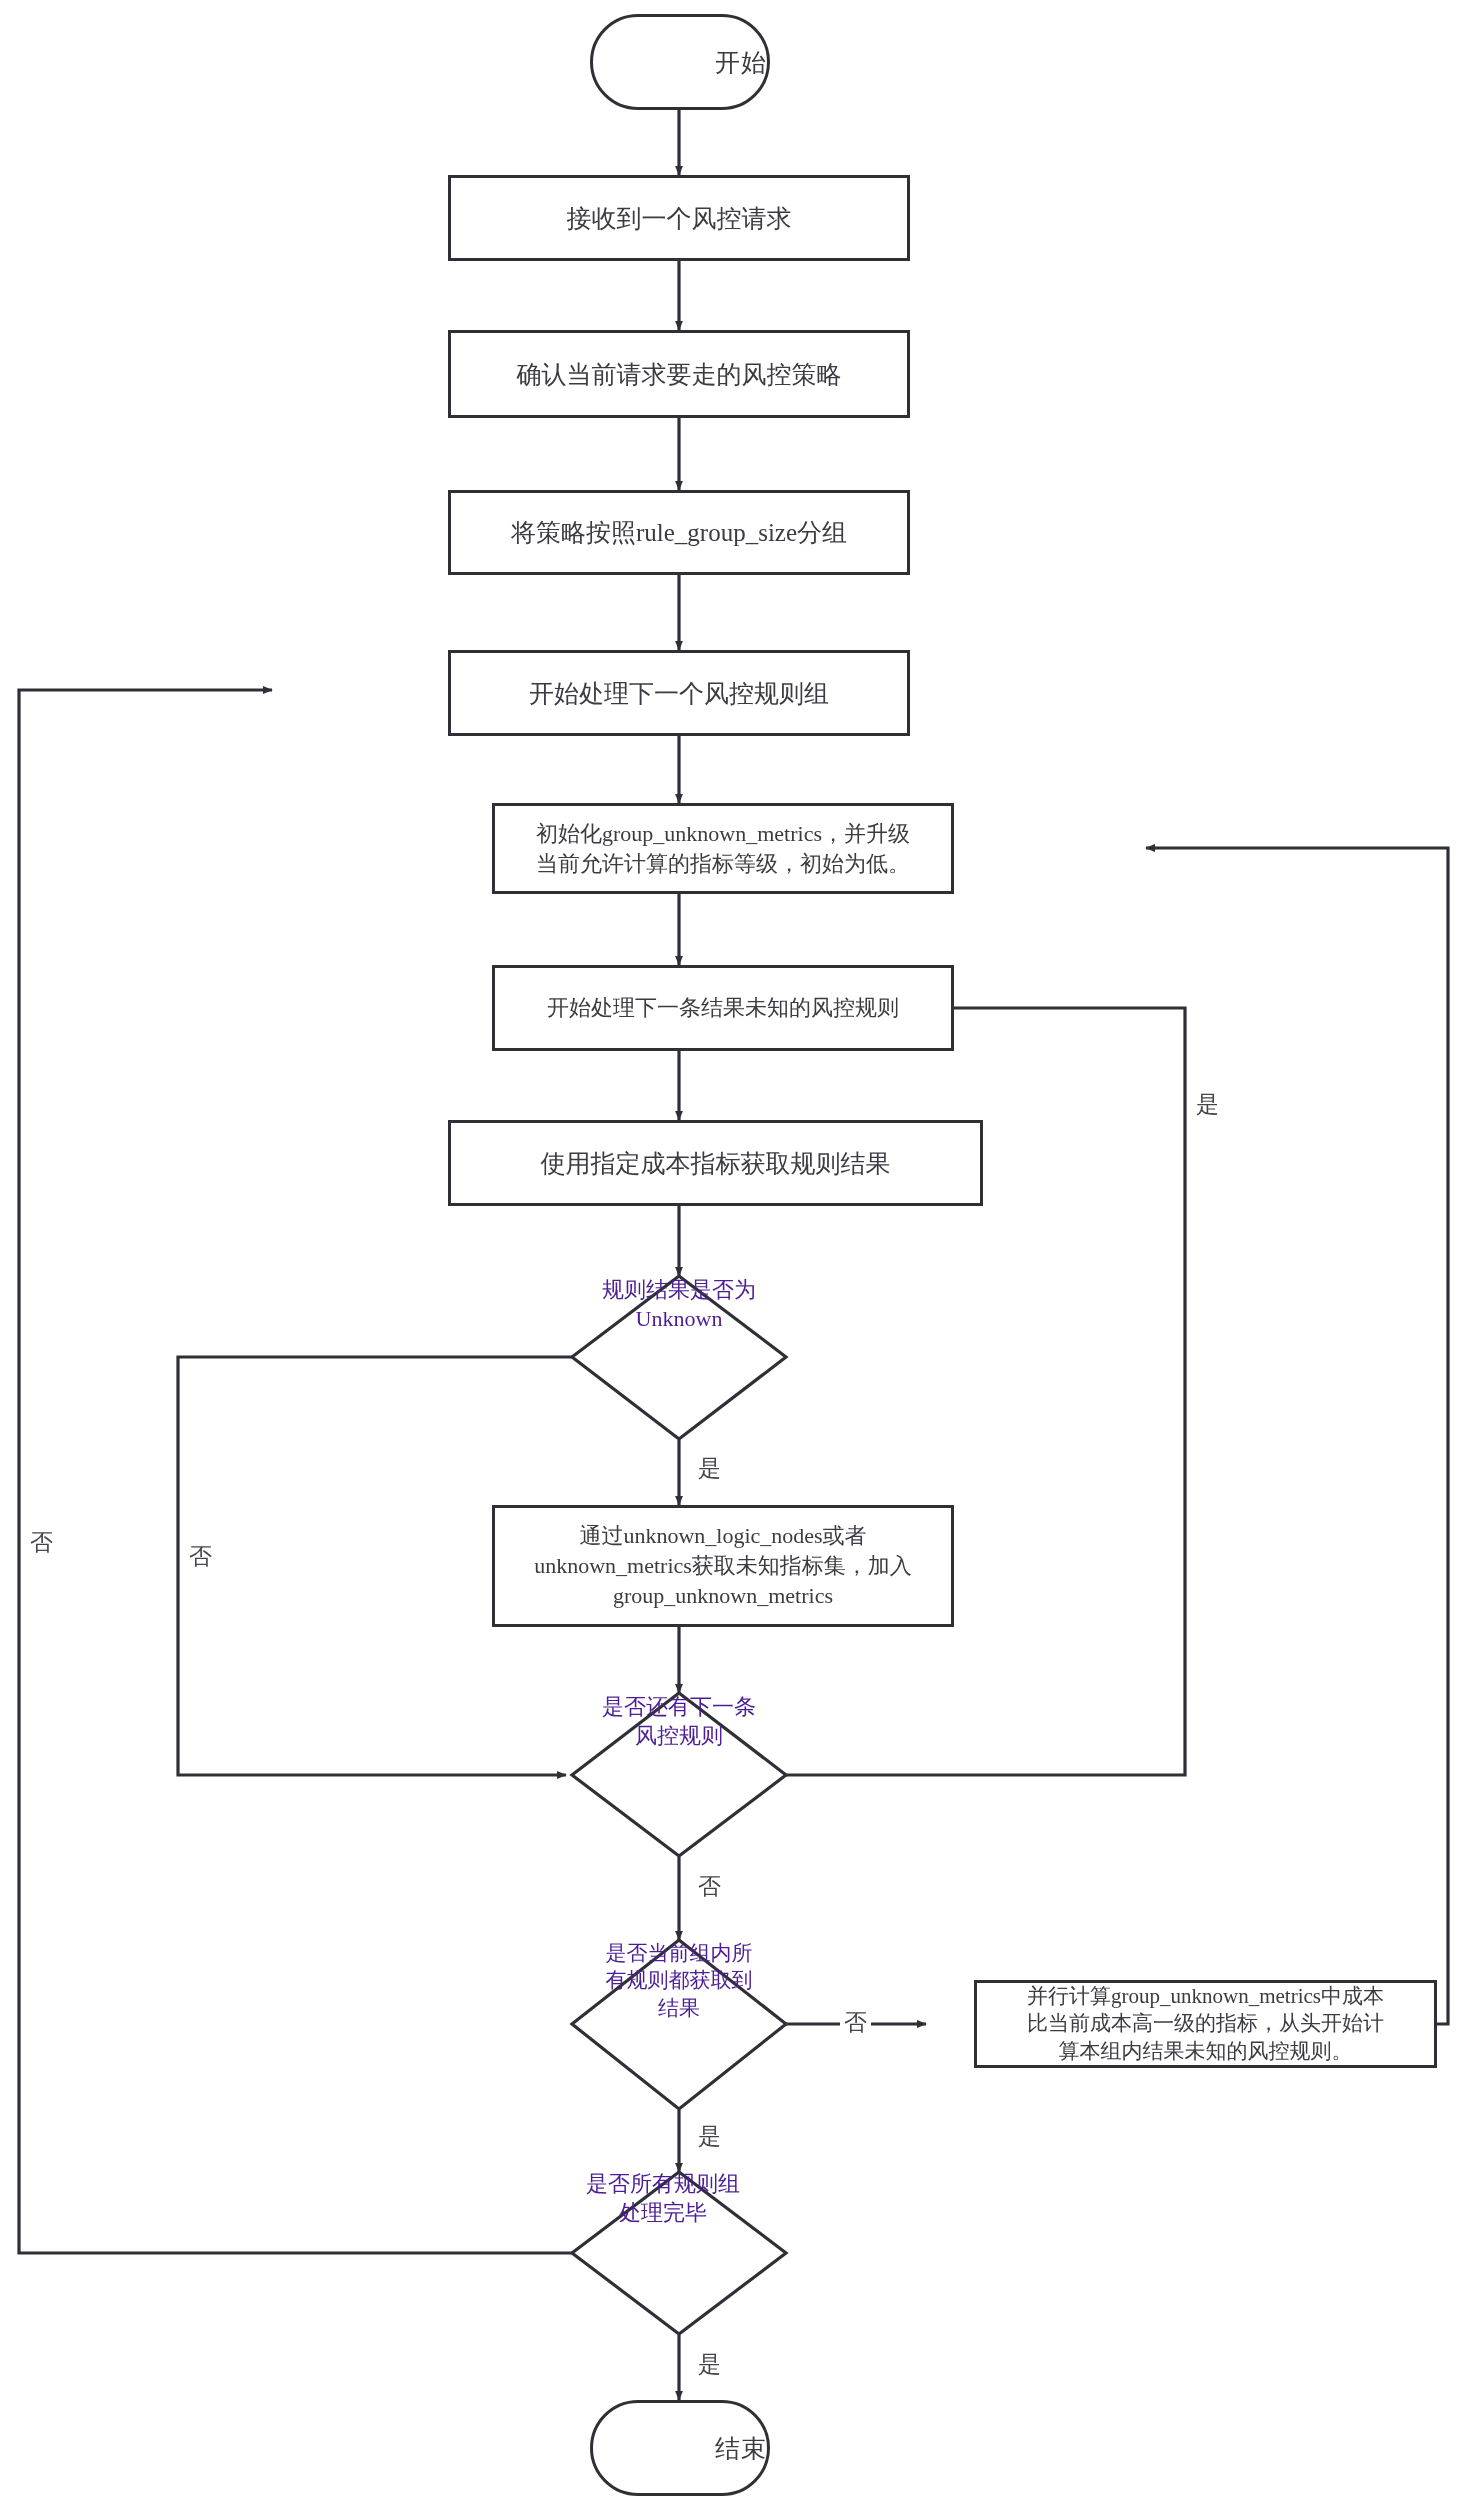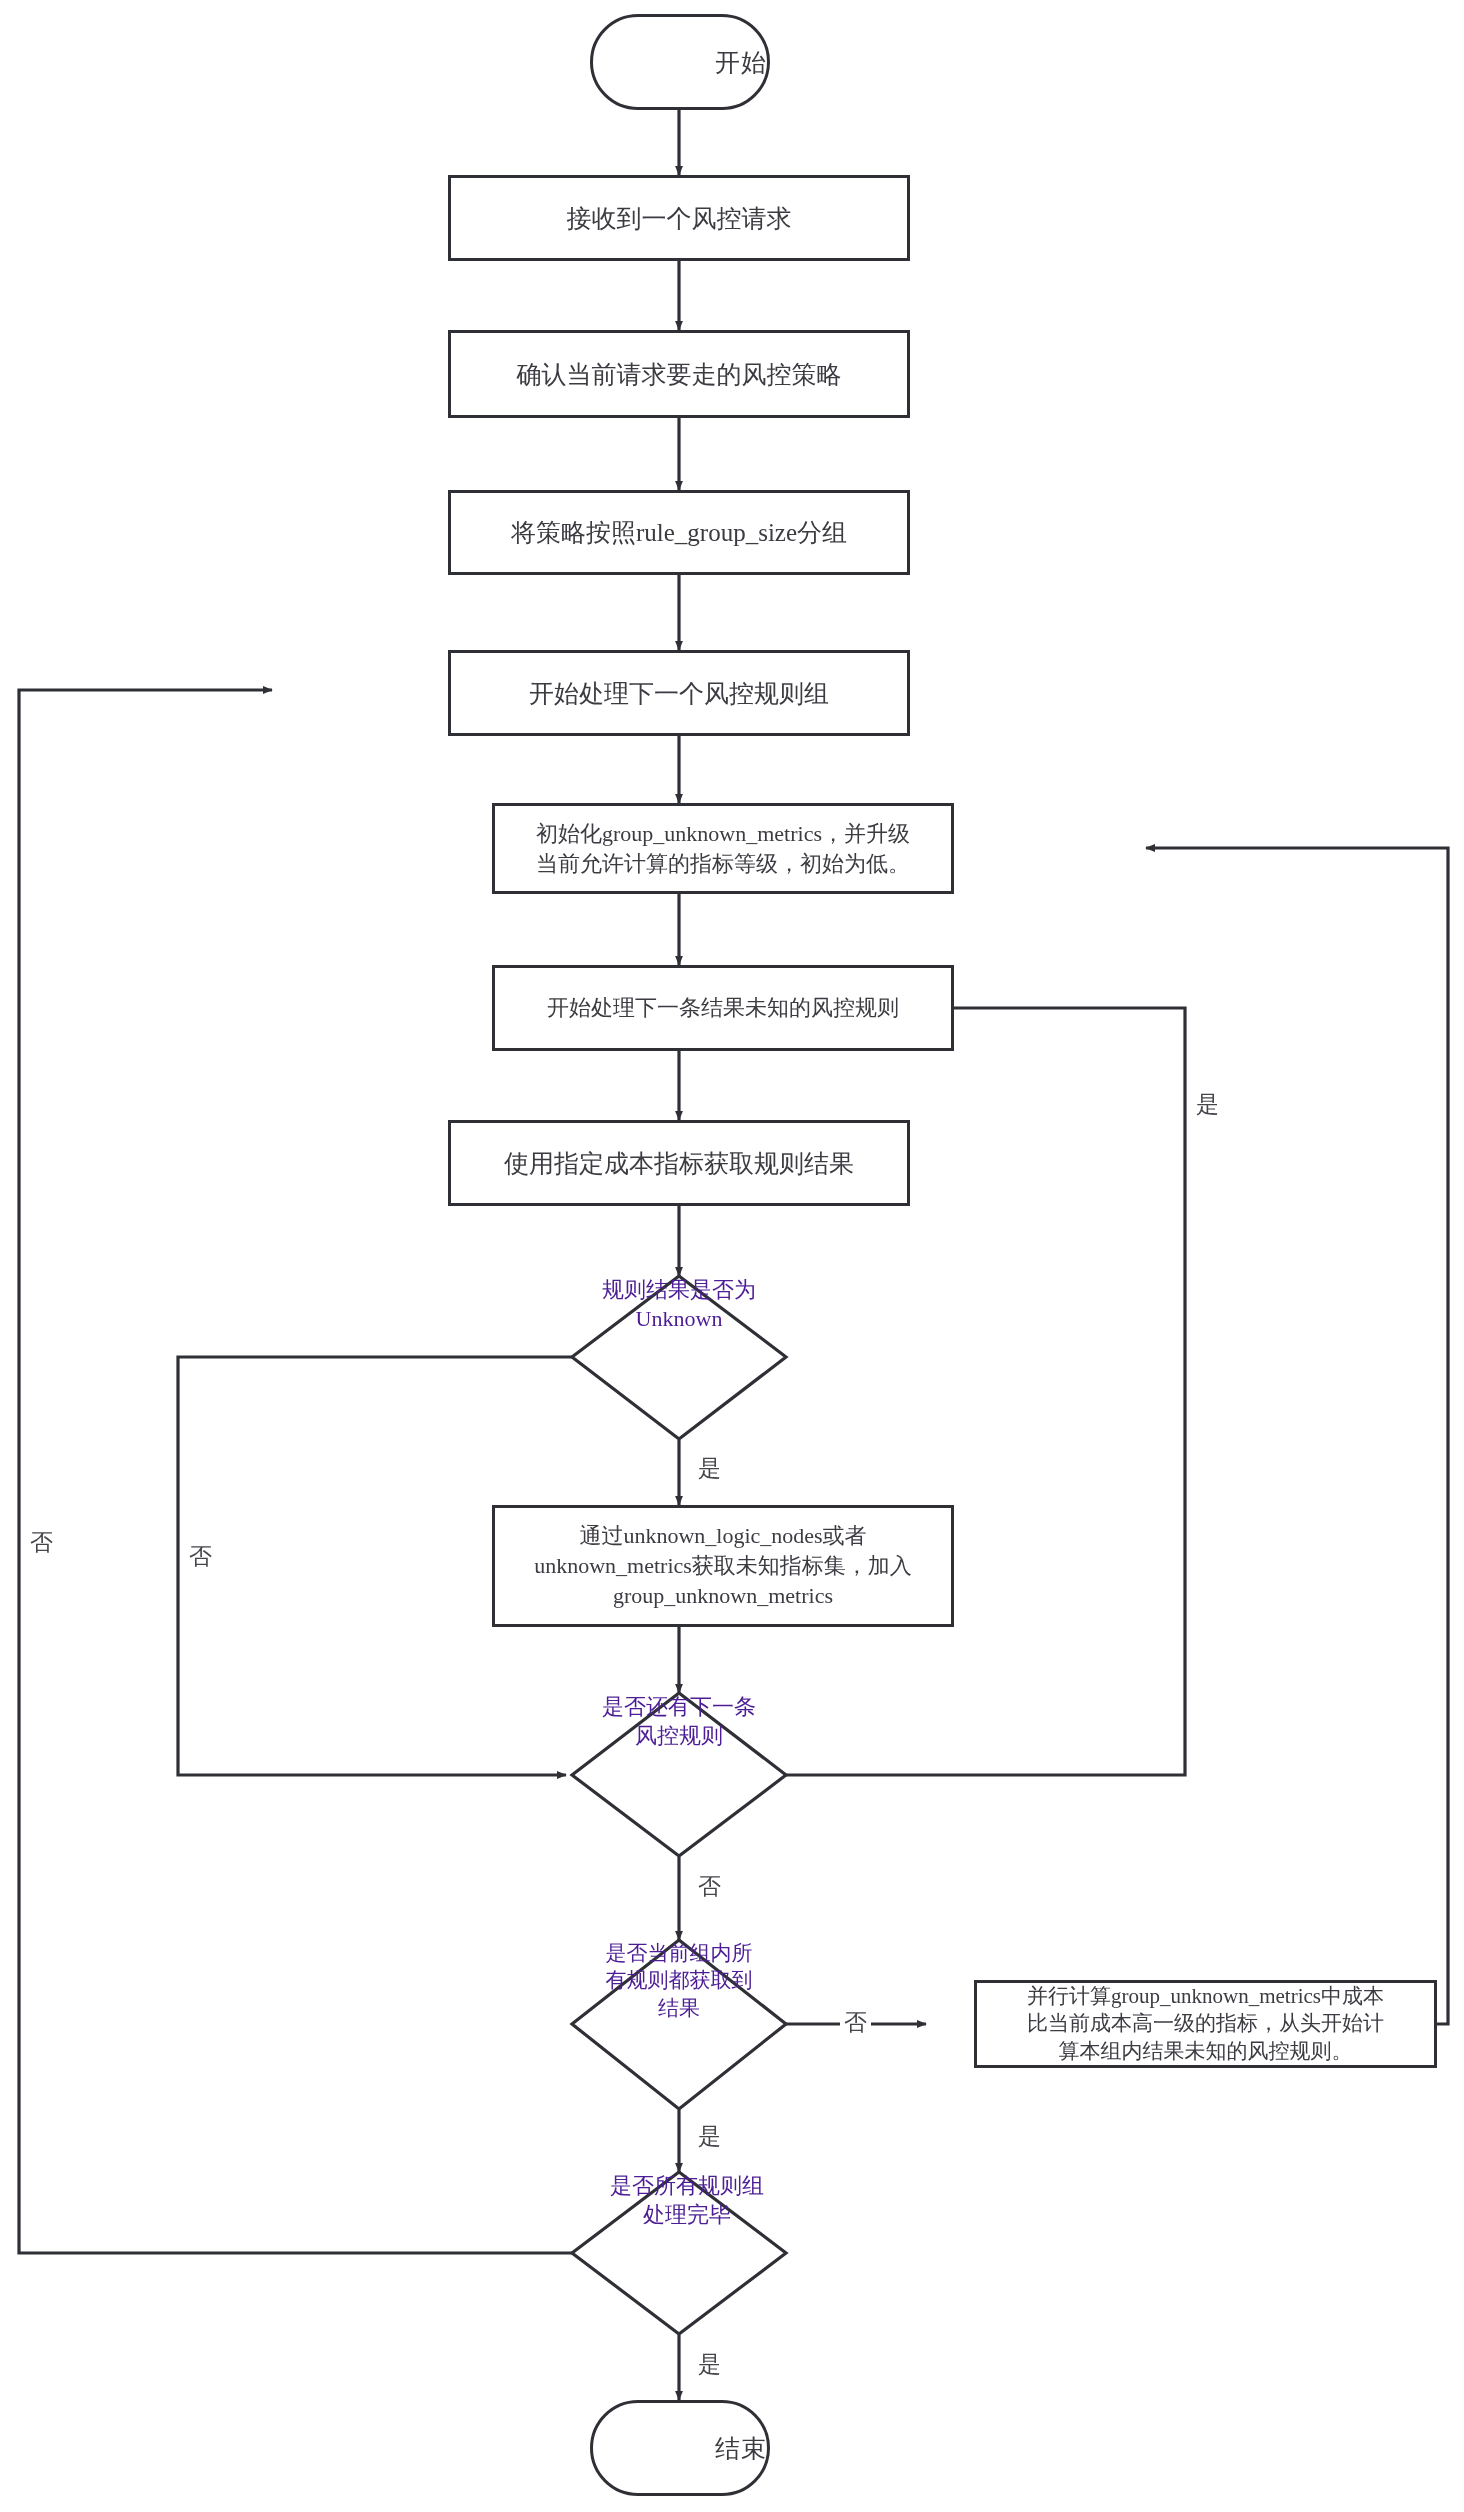--- a/index.html
+++ b/index.html
@@ -101,21 +101,21 @@
 
   <div class="node proc small" style="left:448px;top:803px;width:462px;height:91px;flex-direction:column;">
     <span>初始化group_unknown_metrics，并升级</span>
     <span>当前允许计算的指标等级，初始为低。</span>
   </div>
 
   <div class="node proc small" style="left:448px;top:965px;width:462px;height:86px;">
     <span>开始处理下一条结果未知的风控规则</span>
   </div>
 
-  <div class="node proc" style="left:448px;top:1120px;width:462px;height:86px;">
+  <div class="node proc" style="left:448px;top:1120px;width:535px;height:86px;">
     <span>使用指定成本指标获取规则结果</span>
   </div>
 
   <div class="dec-wrap" style="left:572px;top:1276px;width:214px;height:164px;">
     <div class="dec-label" style="flex-direction:column;">
       <span>规则结果是否为</span>
       <span>Unknown</span>
     </div>
   </div>
 
@@ -139,21 +139,21 @@
       <span>结果</span>
     </div>
   </div>
 
   <div class="node proc small" style="left:930px;top:1980px;width:463px;height:88px;flex-direction:column;font-size:21px;line-height:1.3;">
     <span>并行计算group_unknown_metrics中成本</span>
     <span>比当前成本高一级的指标，从头开始计</span>
     <span>算本组内结果未知的风控规则。</span>
   </div>
 
-  <div class="dec-wrap" style="left:580px;top:2172px;width:214px;height:163px;">
+  <div class="dec-wrap" style="left:556px;top:2172px;width:214px;height:163px;font-family:Liberation Mono, monospace;">
     <div class="dec-label" style="flex-direction:column;">
       <span>是否所有规则组</span>
       <span>处理完毕</span>
     </div>
   </div>
 
   <div class="node term" style="left:590px;top:2400px;width:180px;height:96px;">
     <span>结束</span>
   </div>
 

